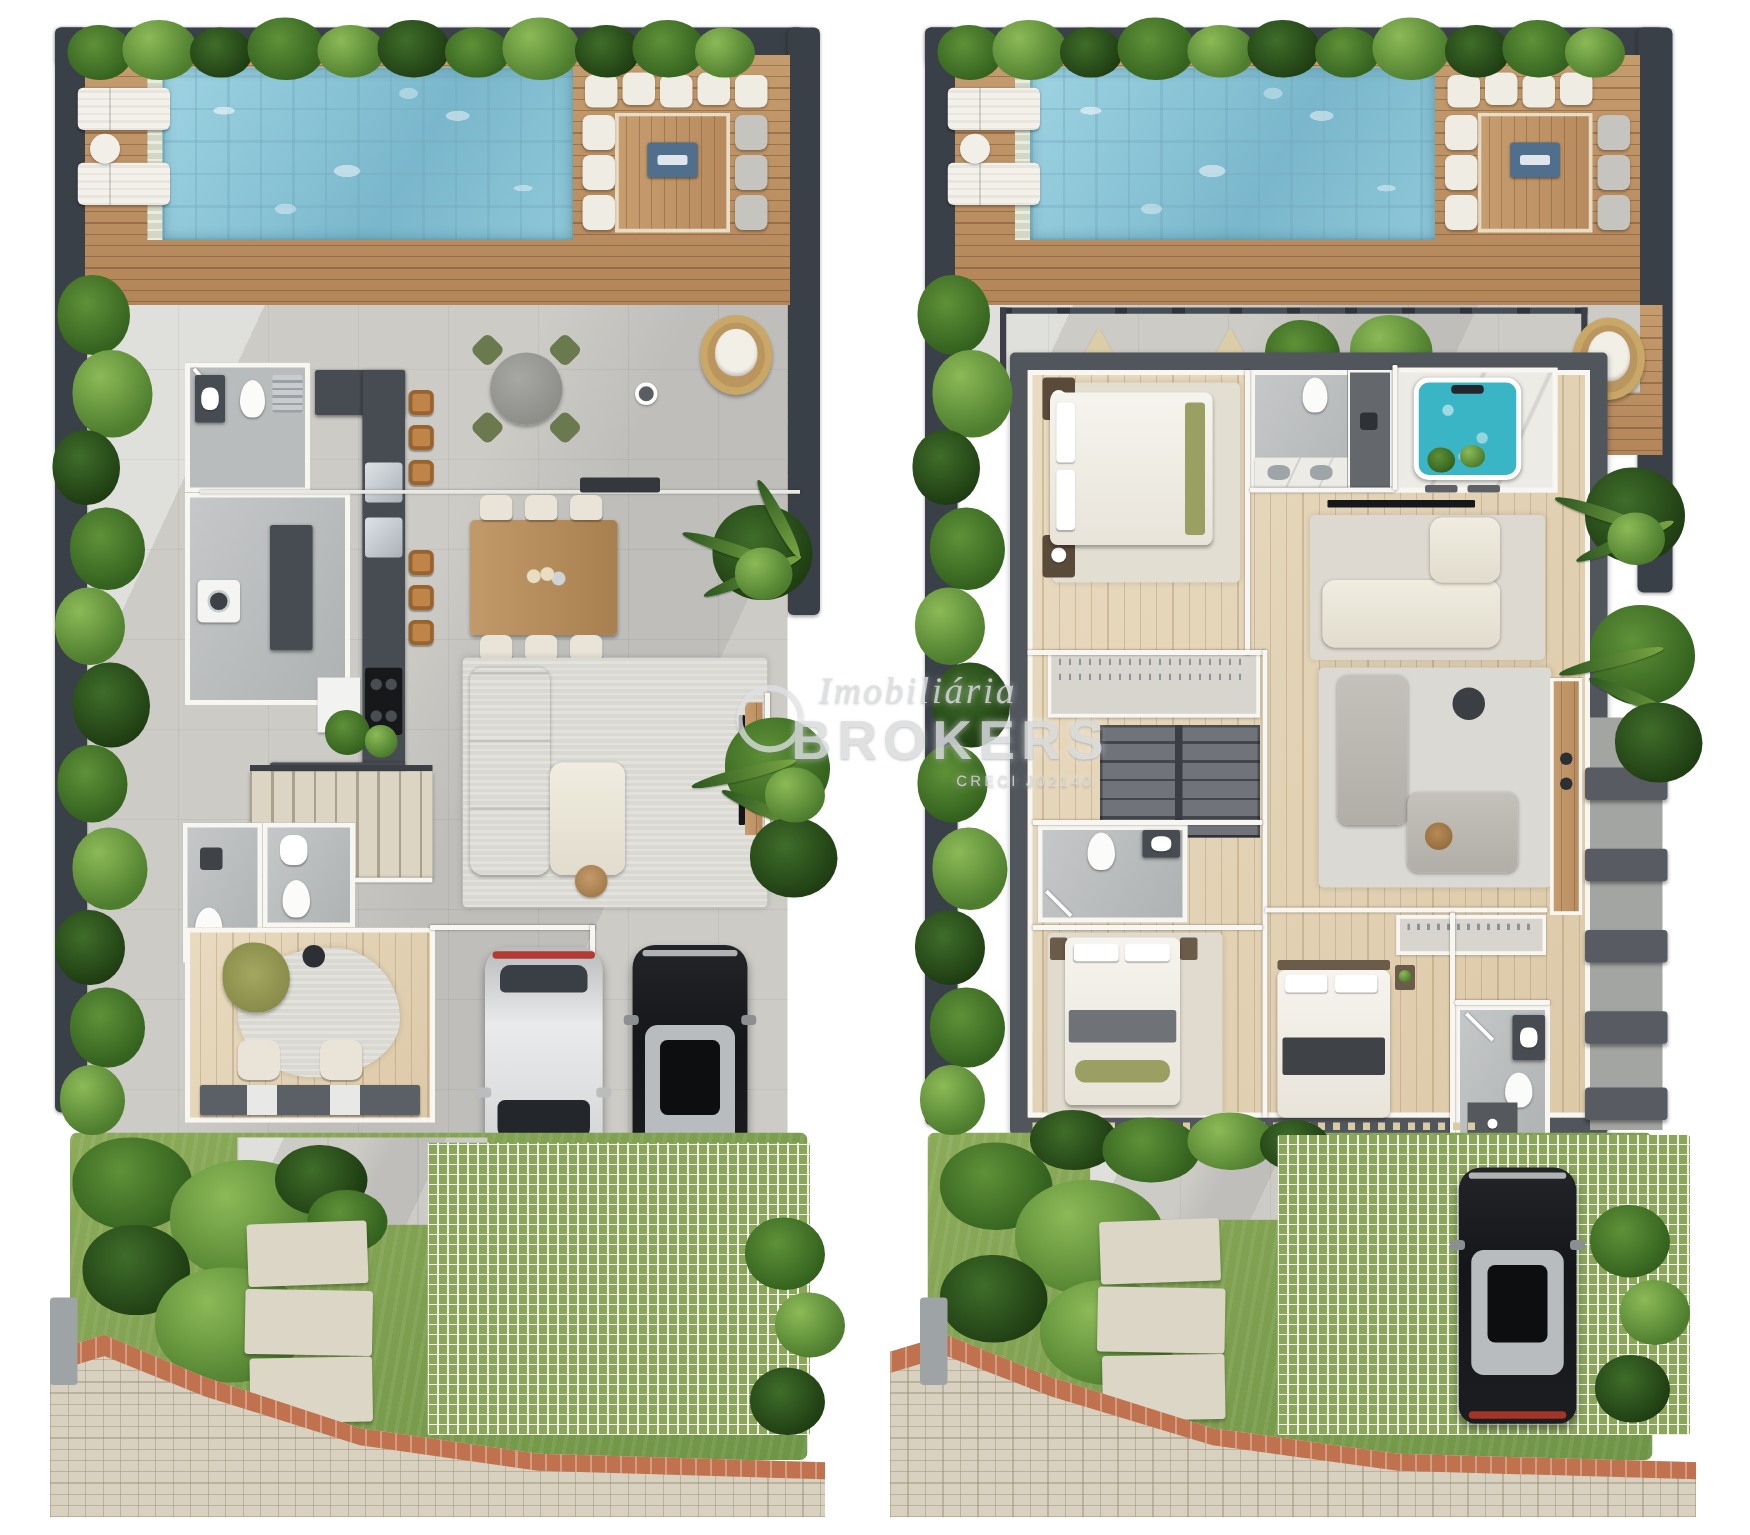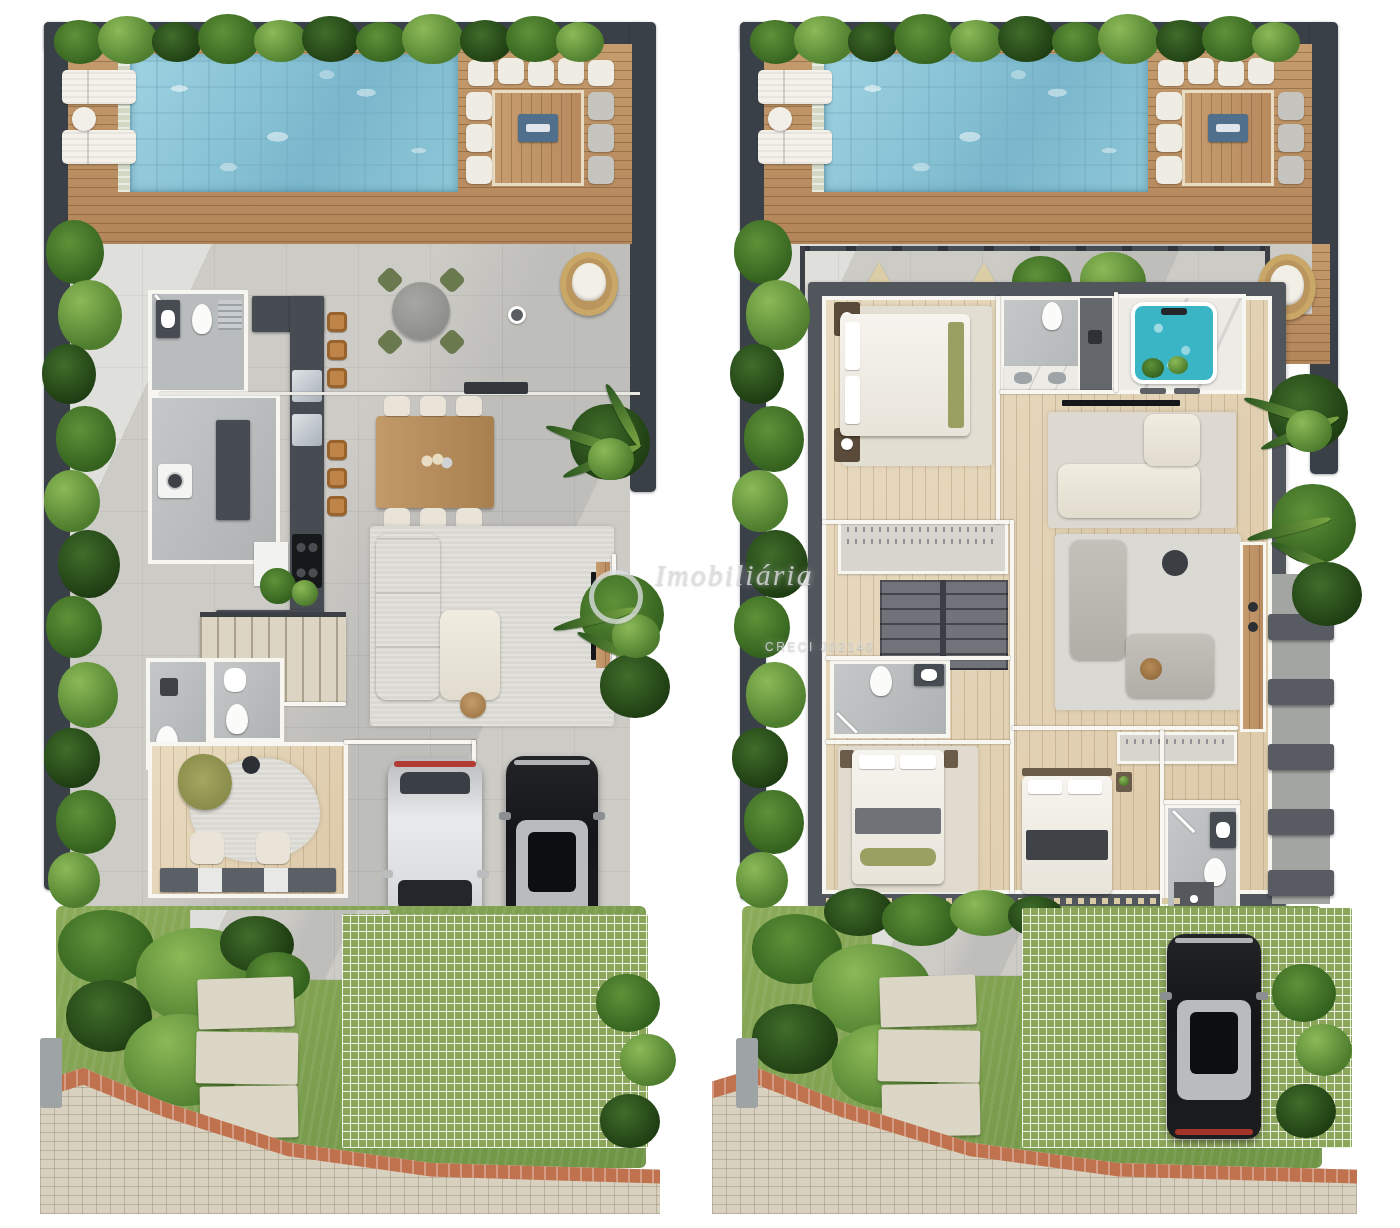--- a/index.html
+++ b/index.html
@@ -492,17 +492,18 @@
   <div class="leaf lf3" style="left:556px;top:360px;width:80px;height:76px"></div>
   <div class="frond" style="left:530px;top:392px;width:80px;transform:rotate(18deg)"></div>
   <div class="frond" style="left:546px;top:414px;width:84px;transform:rotate(-22deg)"></div>
   <div class="leaf lf1" style="left:574px;top:396px;width:46px;height:42px"></div>
   <div class="leaf lf2" style="left:560px;top:470px;width:84px;height:80px"></div>
   <div class="frond" style="left:534px;top:510px;width:86px;transform:rotate(-14deg)"></div>
   <div class="frond" style="left:556px;top:540px;width:80px;transform:rotate(24deg)"></div>
   <div class="leaf lf3" style="left:580px;top:548px;width:70px;height:64px"></div>
 </div>
 
-<div class="wm" style="left:575px;top:552px;width:330px;height:110px">
+<div class="wm" style="left:575px;top:530px;width:330px;height:110px">
   <div class="a ringlogo" style="left:14px;top:18px;width:54px;height:54px"></div>
   <div class="a scr" style="left:80px;top:6px">Imobiliária</div>
+  <div class="a big" style="left:58px;top:38px">BROKERS</div>
   <div class="a sml" style="left:190px;top:88px">CRECI J02140</div>
 </div>
 
 </body></html>

